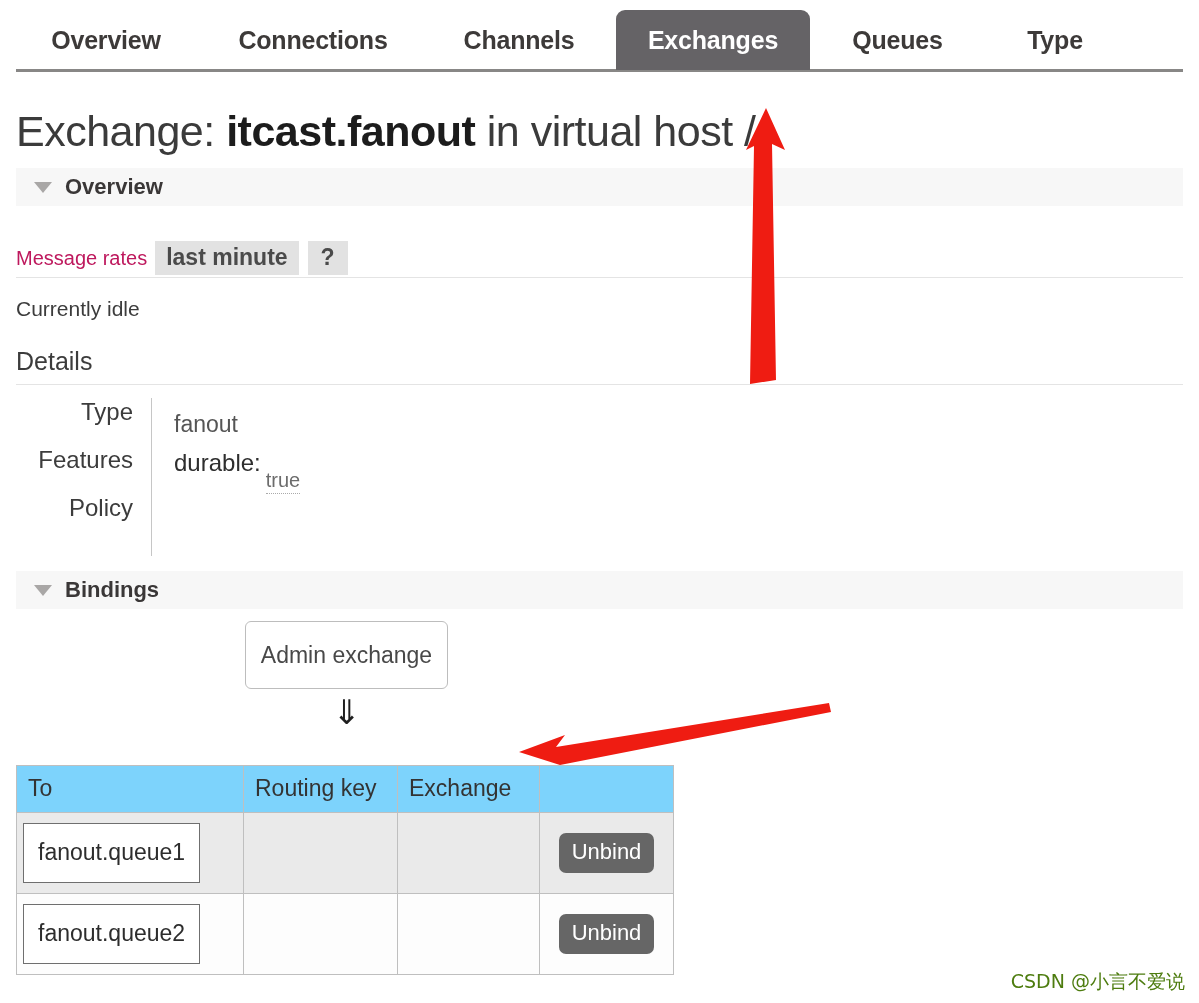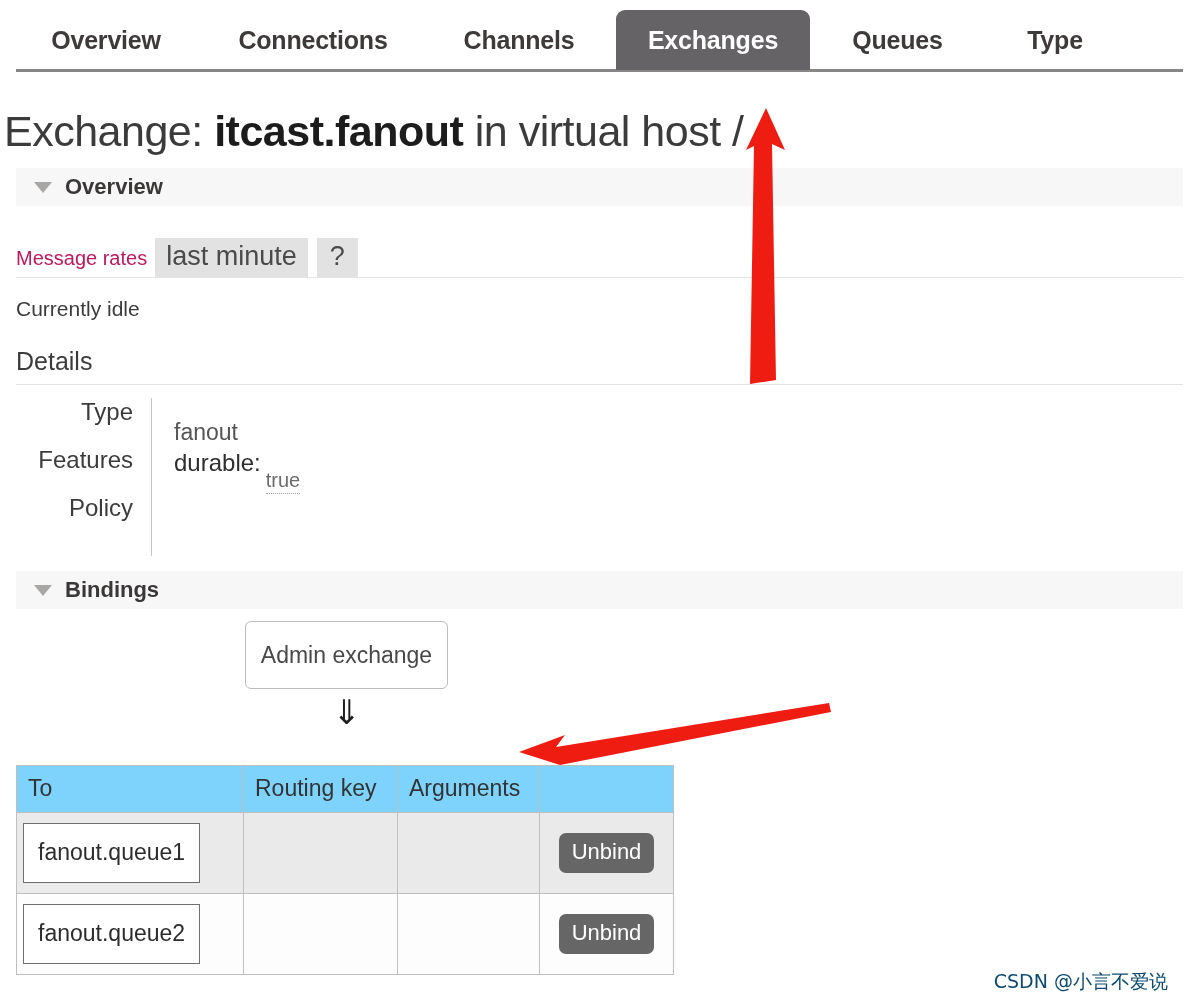--- a/index.html
+++ b/index.html
@@ -52,21 +52,21 @@
   .nav-tab.active {
     background: #656366;
     color: #ffffff;
     border-radius: 9px 9px 0 0;
     z-index: 3;
   }
 
   
   #page-title {
     position: absolute;
-    left: 4px;
+    left: 16px;
     top: 107px;
     font-size: 43px;
     font-weight: normal;
     color: #3b3b3b;
     letter-spacing: -0.5px;
     white-space: nowrap;
   }
   #page-title .strong {
     font-weight: bold;
     color: #1c1c1c;
@@ -115,26 +115,27 @@
     align-items: center;
   }
   #rates-label {
     font-size: 20px;
     color: #be185d;
     margin-right: 8px;
     white-space: nowrap;
   }
   .rate-btn {
     background: #e2e2e2;
-    font-size: 27px;
+    font-size: 23px;
     color: #4a4a4a;
     padding: 3px 11px 5px 11px;
     white-space: nowrap;
     cursor: pointer;
     line-height: 1.15;
+    font-weight: bold;
   }
   #rate-help {
     margin-left: 9px;
     padding: 3px 13px 5px 13px;
   }
 
   .hrule {
     position: absolute;
     left: 16px;
     width: 1167px;
@@ -178,21 +179,21 @@
     box-sizing: border-box;
     white-space: nowrap;
   }
   .det-val {
     border-left: 1px solid #c6c6c6;
     padding-left: 22px;
     min-height: 48px;
     box-sizing: border-box;
     flex: 1;
     display: flex;
-    align-items: flex-end;
+    align-items: center;
   }
   .det-val .v-plain {
     font-size: 23px;
     color: #555555;
   }
   .det-val .v-bold {
     font-size: 24px;
     color: #2e2e2e;
   }
   .det-val .v-small {
@@ -307,24 +308,24 @@
     left: 0; top: 0;
     width: 1199px;
     height: 1003px;
     pointer-events: none;
     z-index: 20;
   }
 
   
   #watermark {
     position: absolute;
-    right: 31px;
+    right: 14px;
     bottom: 8px;
     font-size: 19px;
-    color: #0c4a6e;
+    color: #4d7c0f;
     white-space: nowrap;
     font-family: "DejaVu Sans", sans-serif;
   }
 </style>
 </head>
 <body>
 
 <div id="top-nav">
   <div class="nav-tab" style="left: 30px; width: 152px;">
     <span>Overview</span>
@@ -410,21 +411,21 @@
   <colgroup>
     <col class="col-to">
       <col class="col-routing">
       <col class="col-args">
       <col class="col-act">
   </colgroup>
   <thead>
     <tr>
       <th>To</th>
       <th>Routing key</th>
-      <th>Arguments</th>
+      <th>Exchange</th>
       <th></th>
     </tr>
   </thead>
   <tbody>
     <tr class="row-odd">
       <td>
         <span class="queue-chip">fanout.queue1</span>
       </td>
       <td></td>
       <td></td>

